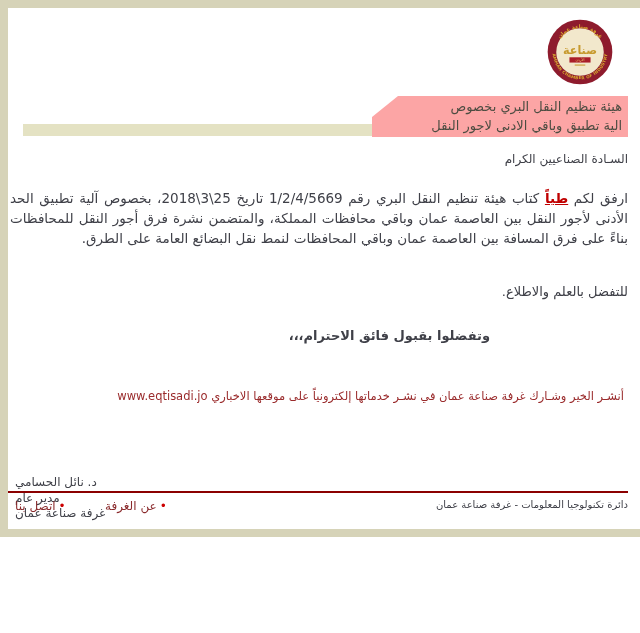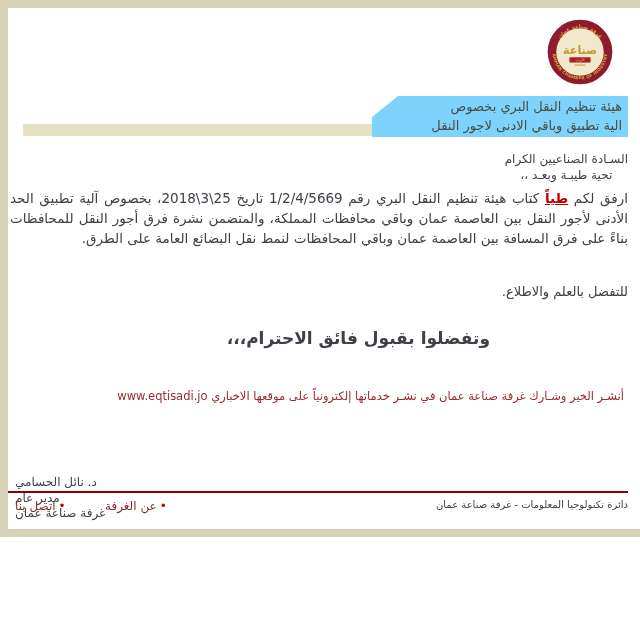--- a/index.html
+++ b/index.html
@@ -17,21 +17,21 @@
   
   .logo{position:absolute;top:19px;left:547px;width:66px;height:66px;}
   .logo .arc-ar{font-size:8px;fill:#d9a92f;font-weight:bold;}
   .logo .arc-en{font-size:6.3px;fill:#d9a92f;font-weight:bold;letter-spacing:.4px;}
   .logo .center-ar{font-size:17px;font-weight:bold;fill:#c79a2e;}
   .logo .band-ar{font-size:5.5px;fill:#e8c96a;}
 
   
   .subject-box{
     position:absolute;top:96px;left:372px;width:256px;height:41px;
-    background:#7dd3fc;
+    background:#fca5a5;
     clip-path:polygon(26px 0,100% 0,100% 100%,0 100%,0 21px);
     direction:rtl;text-align:right;
     color:#4c4c41;font-size:13px;line-height:19px;
     padding:1px 6px 0 0;box-sizing:border-box;
   }
   .subject-strip{position:absolute;top:124px;left:23px;width:349px;height:12px;background:#e4e2c3;}
 
   
   .greeting{
     position:absolute;top:151px;right:12px;direction:rtl;text-align:center;
@@ -42,21 +42,21 @@
     direction:rtl;text-align:justify;
     color:#3f4048;font-size:13.5px;line-height:20px;
   }
   .attach-link{color:#c00000;font-weight:bold;text-decoration:underline;cursor:pointer;}
   .note-line{
     position:absolute;top:284px;right:12px;direction:rtl;text-align:right;
     color:#3f4048;font-size:13px;
   }
   .closing{
     position:absolute;top:328px;right:150px;direction:rtl;text-align:right;
-    color:#3f4048;font-size:17px;font-weight:bold;
+    color:#3f4048;font-size:13px;font-weight:bold;
   }
   .promo{
     position:absolute;top:385px;right:12px;margin:4px;direction:rtl;text-align:right;
     color:#9a2b2c;font-size:11.5px;
   }
   .promo-url{color:#9a2b2c;text-decoration:none;cursor:pointer;}
 
   
   .signature{
     position:absolute;top:447px;left:15px;direction:rtl;text-align:left;
@@ -104,21 +104,20 @@
 </svg>
 
 <div class="subject-box">
   <div>هيئة تنظيم النقل البري بخصوص</div>
   <div>الية تطبيق وباقي الادنى لاجور النقل</div>
 </div>
 <div class="subject-strip"></div>
 
 <div class="greeting">
   <div>السـادة الصناعيين الكرام</div>
-  <div>تحية طيبـة وبعـد ،،</div>
 </div>
 
 <p class="body-par"><span>ارفق لكم </span><a class="attach-link">طياً</a><span> كتاب هيئة تنظيم النقل البري رقم 1/2/4/5669 تاريخ 25\3\2018، بخصوص آلية تطبيق الحد الأدنى لأجور النقل بين العاصمة عمان وباقي محافظات المملكة، والمتضمن نشرة فرق أجور النقل للمحافظات بناءً على فرق المسافة بين العاصمة عمان وباقي المحافظات لنمط نقل البضائع العامة على الطرق.</span></p>
 
 <div class="note-line">للتفضل بالعلم والاطلاع.</div>
 <div class="closing">وتفضلوا بقبول فائق الاحترام،،،</div>
 
 <p class="promo"><span>أنشـر الخير وشـارك غرفة صناعة عمان في نشـر خدماتها إلكترونياً على موقعها الاخباري </span><a class="promo-url">www.eqtisadi.jo</a></p>
 
 <div class="signature">

